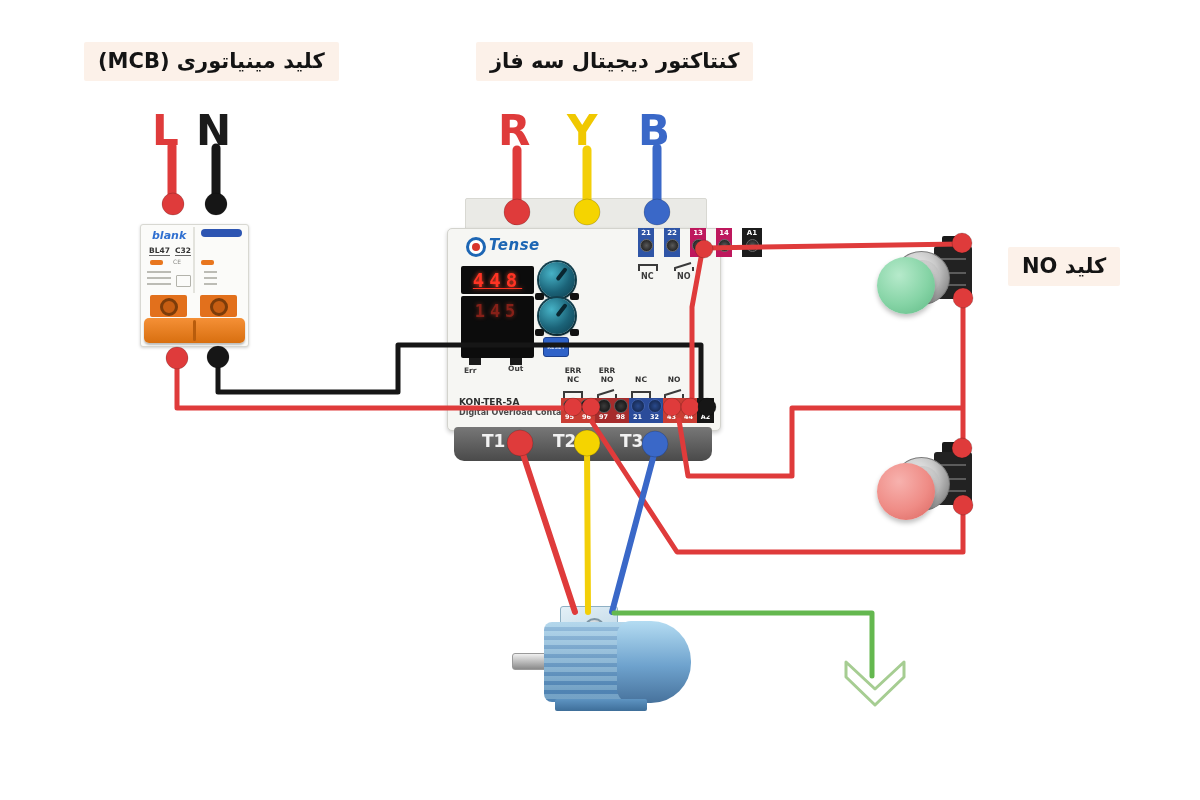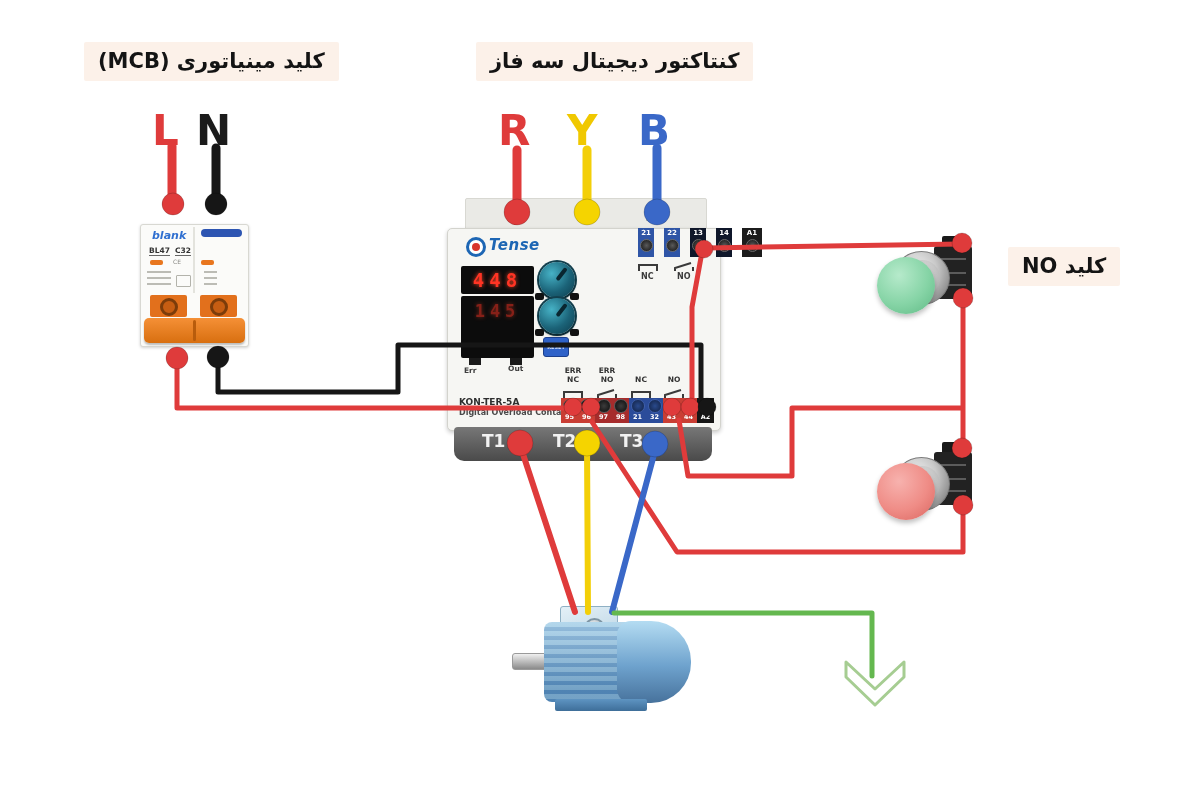--- a/index.html
+++ b/index.html
@@ -39,21 +39,21 @@
   .ct-top span{position:absolute;top:8px;font-size:15px;font-weight:bold;color:#9b9b93;}
   .ct-body{position:absolute;left:0;top:30px;width:272px;height:201px;background:#f6f6f3;
            border:1px solid #d3d3cd;border-radius:5px;box-shadow:0 2px 4px rgba(0,0,0,.2);}
   .logo-ring{position:absolute;left:19px;top:39px;width:14px;height:14px;border-radius:50%;
              border:3px solid #1d66b4;background:#fff;}
   .logo-dot{position:absolute;left:25px;top:45px;width:8px;height:8px;border-radius:50%;background:#d8352c;}
   .logo-text{position:absolute;left:42px;top:38px;font-size:15px;font-weight:bold;font-style:italic;color:#1d66b4;letter-spacing:.5px;}
   .ttrow{position:absolute;left:181px;top:30px;display:flex;}
   .tt{width:16px;height:29px;margin-left:10px;}
   .tt.a1{width:20px;}
-  .tt-blue{background:#2f55a6;} .tt-red{background:#0f172a;} .tt-blk{background:#1c1c1c;}
+  .tt-blue{background:#2f55a6;} .tt-red{background:#be185d;} .tt-blk{background:#1c1c1c;}
   .tt .num{display:block;text-align:center;font-size:7px;color:#fff;font-weight:bold;padding-top:1px;}
   .tt .screw{width:11px;height:11px;border-radius:50%;margin:2px auto 0;
              background:radial-gradient(#5a5a5a,#101010);border:1px solid #6a6a6a;}
   .ct-sym{position:absolute;}
   .ct-symlabel{position:absolute;font-size:8px;font-weight:bold;color:#3a3a3a;}
   .disp{position:absolute;left:14px;width:73px;background:#0c0c0c;border-radius:2px;text-align:center;}
   .disp .digits{font-family:"DejaVu Sans Mono",monospace;font-weight:bold;color:#ff3424;
                 text-shadow:0 0 4px rgba(255,70,40,.9);letter-spacing:5px;}
   .foot{position:absolute;width:12px;height:7px;background:#1a1a1a;}
   .tinylbl{position:absolute;font-size:7.5px;font-weight:bold;color:#3f3f3f;}
@@ -192,21 +192,21 @@
     <svg class="ct-sym" style="left:188px;top:63px;" width="26" height="11">
         <path d="M4 10 V4 H22 V10" fill="none" stroke="#3a3a3a" stroke-width="2"></path>
       </svg>
     <div class="ct-symlabel" style="left:194px;top:74px;">NC</div>
     <svg class="ct-sym" style="left:224px;top:63px;" width="26" height="11">
         <path d="M4 10 V7 L20 2 M22 10 V6" fill="none" stroke="#3a3a3a" stroke-width="2"></path>
       </svg>
     <div class="ct-symlabel" style="left:230px;top:74px;">NO</div>
 
     <div class="disp" style="top:68px;height:28px;">
-      <span class="digits" style="font-size:19px;line-height:28px;">448</span>
+      <span class="digits" style="font-size:19px;line-height:28px;text-decoration:underline;">448</span>
     </div>
     <div class="disp" style="top:98px;height:42px;">
       <span class="digits" style="font-size:17px;line-height:30px;opacity:.5;">145</span>
     </div>
     <div class="disp" style="top:130px;height:30px;"></div>
     <div class="foot" style="left:22px;top:160px;"></div>
     <div class="foot" style="left:63px;top:160px;"></div>
     <div class="tinylbl" style="left:17px;top:168px;">Err</div>
     <div class="tinylbl" style="left:61px;top:166px;">Out</div>
 

